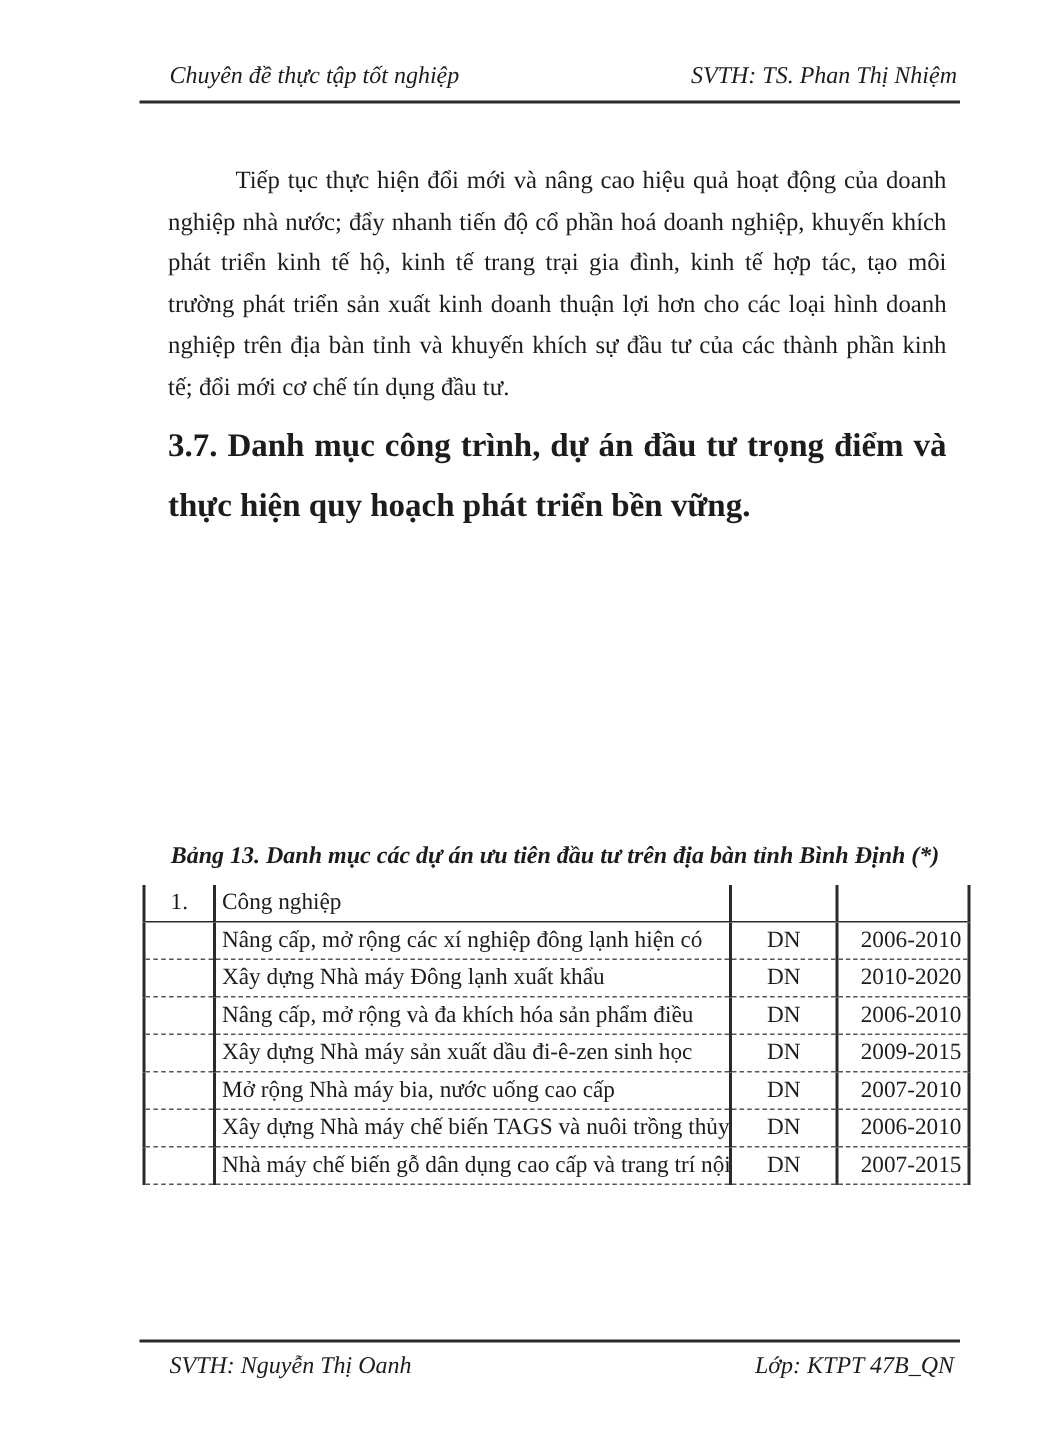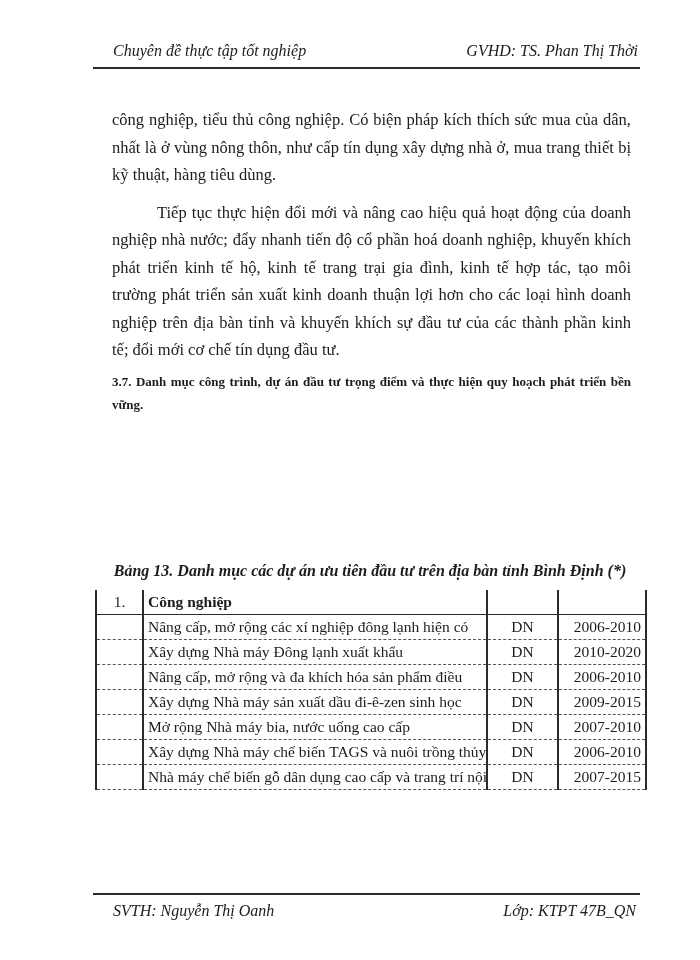--- a/index.html
+++ b/index.html
@@ -36,22 +36,22 @@
     top: 96px;
   }
   .para {
     font-size: 16.5px;
     line-height: 27.5px;
     text-align: justify;
     margin-top: 10px;
   }
   .para.indent { text-indent: 45px; }
   .heading {
-    font-size: 13px;
-    line-height: 23px;
+    font-size: 22px;
+    line-height: 40px;
     font-weight: bold;
     text-align: justify;
     margin-top: 6px;
   }
   
   .tbl-caption {
     position: absolute;
     left: 95px;
     width: 550px;
     top: 562px;
@@ -88,21 +88,21 @@
     font-size: 16px;
     font-weight: bold;
     text-align: center;
     line-height: 24px;
     white-space: normal;
   }
   tr.section-row td {
     height: 24px;
     border-bottom: 1.5px solid #2a2a2a;
   }
-  tr.section-row .sec-name { font-weight: bold; margin-top: 32px; }
+  tr.section-row .sec-name { font-weight: normal; margin-top: 32px; }
   tr.data-row td {
     height: 25px;
     border-bottom: 1.2px dashed #555;
   }
   td.stt   { text-align: center; }
   td.name  { text-align: left; padding-left: 8px; }
   td.src   { text-align: center; }
   td.per   { text-align: right; }
   
   .runfoot {
@@ -119,25 +119,24 @@
     gap: 41px;
   }
 </style>
 </head>
 <body>
 
 <div class="page">
 
   <div class="runhead">
     <span>Chuyên  đề thực tập tốt nghiệp</span>
-    <span>GVHD:  TS. Phan Thị Thời</span>
+    <span>SVTH:  TS. Phan Thị Nhiệm</span>
   </div>
 
   <div class="content">
-    <p class="para">công nghiệp, tiểu thủ công nghiệp. Có biện pháp kích thích sức mua của dân, nhất là ở vùng nông thôn, như cấp tín dụng xây dựng nhà ở, mua trang thiết bị kỹ thuật, hàng tiêu dùng.</p>
     <p class="para indent">Tiếp tục thực hiện đổi mới và nâng cao hiệu quả hoạt động của doanh nghiệp nhà nước; đẩy nhanh tiến độ cổ phần hoá doanh nghiệp, khuyến khích phát triển kinh tế hộ, kinh tế trang trại gia đình, kinh tế hợp tác, tạo môi trường phát triển sản xuất kinh doanh thuận lợi hơn cho các loại hình doanh nghiệp trên địa bàn tỉnh và khuyến khích sự đầu tư của các thành phần kinh tế; đổi mới cơ chế tín dụng đầu tư.</p>
     <p class="heading">3.7. Danh mục công trình, dự án đầu tư trọng điểm và thực hiện quy hoạch phát triển bền vững.</p>
   </div>
 
   <div class="tbl-caption">Bảng 13. Danh mục các dự án ưu tiên đầu tư trên địa bàn tỉnh Bình Định (*)</div>
 
   <table class="projects">
     <colgroup>
       <col class="c-stt">
         <col class="c-name">

